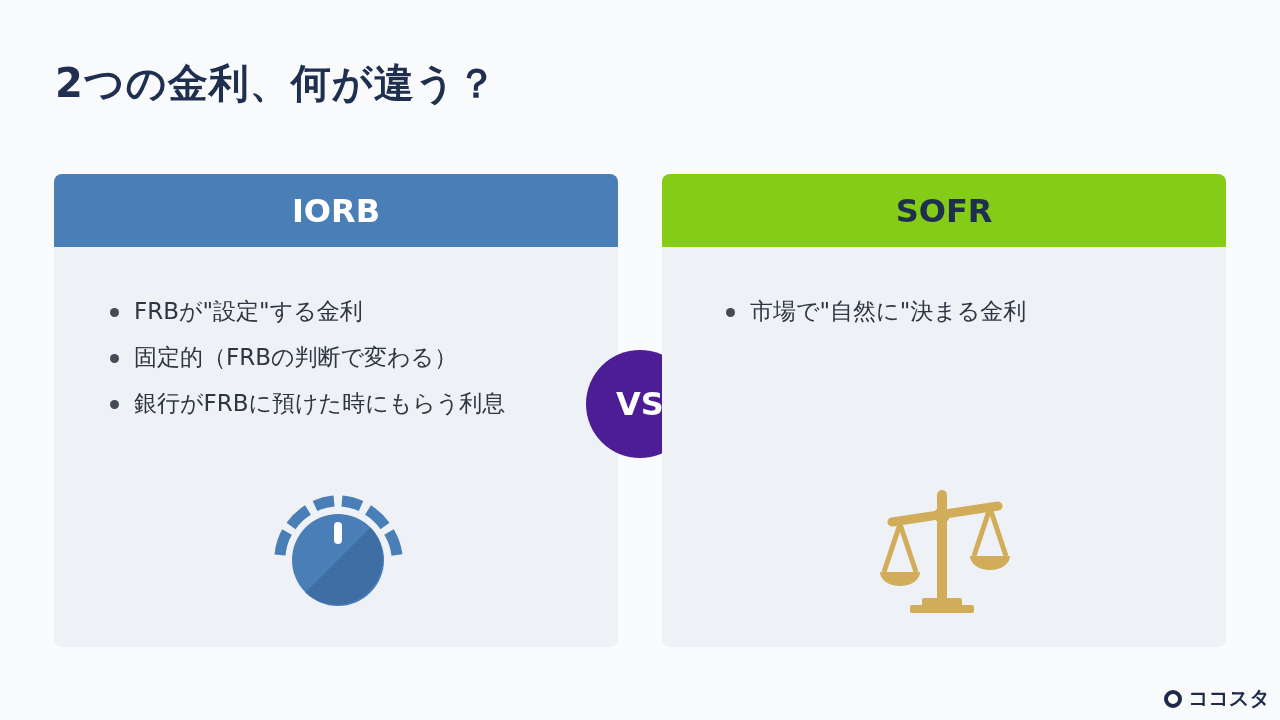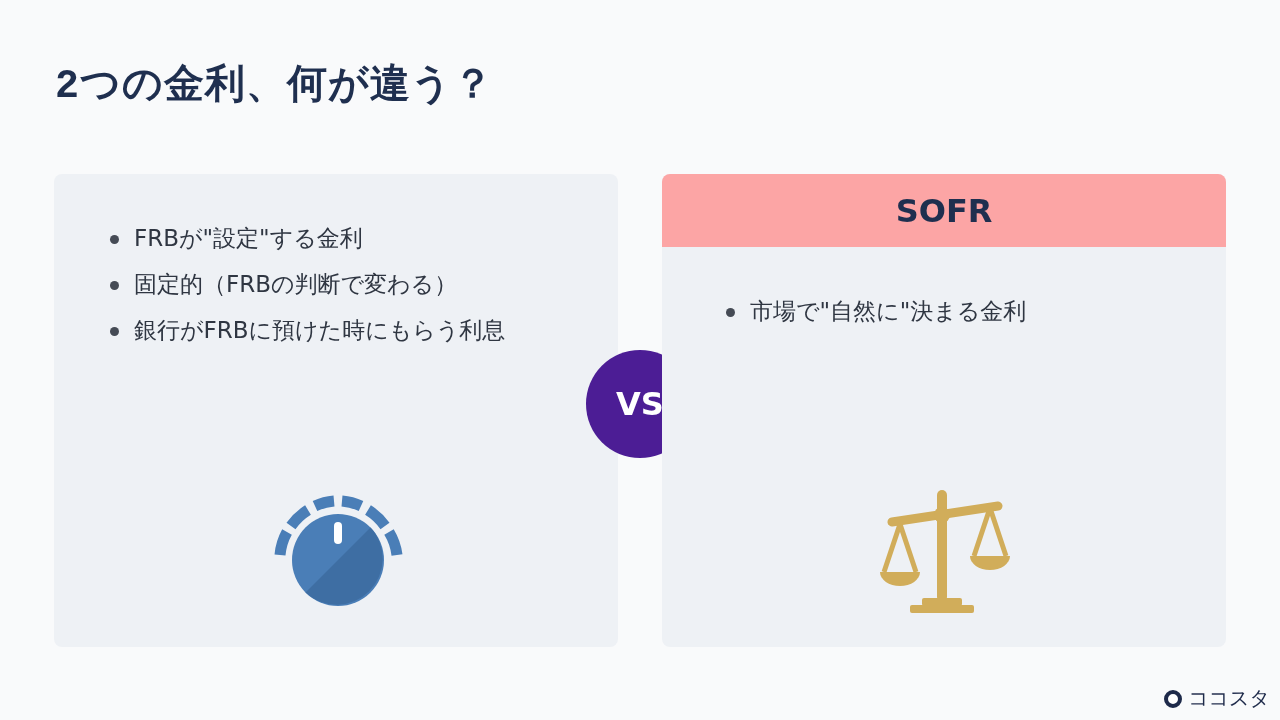--- a/index.html
+++ b/index.html
@@ -7,34 +7,33 @@
   body {
     background: #f9fafb;
     font-family: "DejaVu Sans", "Liberation Sans", sans-serif;
     position: relative;
     color: #2d3340;
   }
   .title {
     position: absolute; left: 55px; top: 56px;
     font-size: 40px; font-weight: bold; color: #1f2f4f;
     letter-spacing: 1px;
-    font-family: Liberation Mono, monospace;
   }
   .card {
     position: absolute; top: 174px; width: 564px; height: 473px;
     background: #eef1f5; border-radius: 8px; overflow: hidden;
   }
   .card.left { left: 54px; }
   .card.right { left: 662px; }
   .card-header {
     height: 73px; display: flex; align-items: center; justify-content: center;
     font-size: 32px; font-weight: bold;
   }
   .left .card-header { background: #4a7eb7; color: #ffffff; }
-  .right .card-header { background: #fca5a5; color: #1f2f4f; }
+  .right .card-header { background: #84cc16; color: #1f2f4f; }
   .bullets { list-style: none; padding: 48px 0 0 56px; }
   .right .bullets { padding-left: 64px; }
   .bullets li {
     position: relative; font-size: 23px; line-height: 33px; color: #2f3642;
     padding-left: 24px; margin-bottom: 13px;
   }
   .right .bullets li { width: 440px; }
   .bullets li::before {
     content: ""; position: absolute; left: 0; top: 13px;
     width: 9px; height: 9px; border-radius: 50%; background: #454b55;
@@ -43,33 +42,34 @@
     position: absolute; left: 586px; top: 350px; width: 108px; height: 108px;
     border-radius: 50%; background: #4c1d95; color: #fff;
     display: flex; align-items: center; justify-content: center;
     font-size: 32px; font-weight: bold;
   }
   .icon-knob { position: absolute; left: 270px; top: 492px; width: 136px; height: 116px; }
   .icon-scale { position: absolute; left: 878px; top: 488px; width: 134px; height: 128px; }
   .brand {
     position: absolute; right: 10px; bottom: 8px;
     display: flex; align-items: center; gap: 6px;
-    font-size: 20px; font-weight: normal; color: #1e2a4a;
+    font-size: 20px; font-weight: bold; color: #1e2a4a;
   }
   .brand-logo {
     width: 18px; height: 18px; border-radius: 50%;
     border: 4px solid #1e2a4a; background: #fff;
   }
 </style>
 </head>
 <body>
 
 <h1 class="title">2つの金利、何が違う？</h1>
 
 <div class="card left">
+  <div class="card-header">IORB</div>
   <ul class="bullets">
     <li>FRBが"設定"する金利</li>
     <li>固定的（FRBの判断で変わる）</li>
     <li>銀行がFRBに預けた時にもらう利息</li>
   </ul>
 </div>
 
 <svg class="icon-knob" viewBox="0 0 136 116">
   <g fill="none" stroke="#4a7eb7" stroke-width="11">
     <path d="M10 63 A58 58 0 0 1 17 40"></path>

